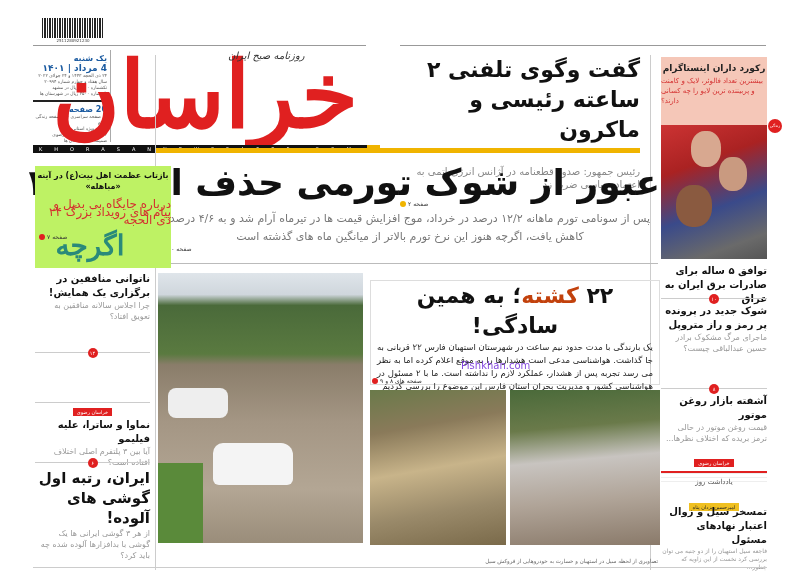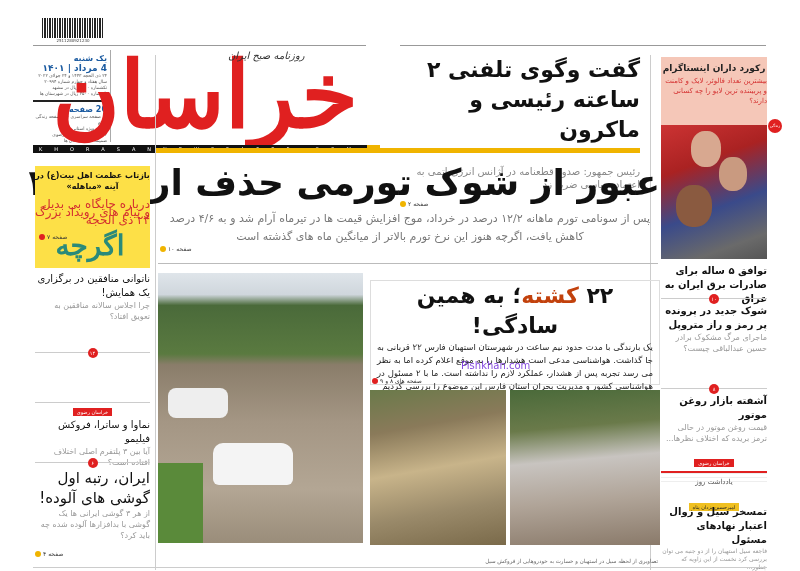--- a/index.html
+++ b/index.html
@@ -27,38 +27,38 @@
 .page-ref .dot{width:6px;height:6px;border-radius:50%;background:#f0b400;display:inline-block}
 .yellow-bar{left:155px;top:148px;width:485px;height:5px;background:#f0b400}
 .vsep-right{left:650px;top:55px;width:1px;height:515px;background:#ccc}
 .vsep-left{left:155px;top:55px;width:1px;height:515px;background:#ccc}
 .main-head{left:160px;top:158px;width:500px;text-align:center;font-size:36px;font-weight:bold;line-height:50px;white-space:nowrap}
 .main-sub{left:160px;top:210px;width:500px;text-align:center;font-size:11px;color:#777;line-height:18px}
 .main-ref{left:160px;top:236px}
 .hr-main{left:158px;top:263px;width:500px;height:1px;background:#bbb}
 .insta{left:661px;top:57px;width:106px;height:202px;background:#f5c7b8;overflow:hidden}
 .insta-title{font-size:9px;font-weight:bold;text-align:center;margin-top:6px;color:#222}
-.insta-sub{font-size:7px;color:#d43030;text-align:right;line-height:10px;margin-top:3px}
+.insta-sub{font-size:7px;color:#d43030;text-align:left;line-height:10px;margin-top:3px}
 .insta-photo{position:absolute;left:0;top:68px;width:106px;height:134px;background:linear-gradient(160deg,#c33 0%,#a22 30%,#3a4a8a 60%,#6a6a6a 85%,#555 100%)}
 .face1{position:absolute;left:30px;top:6px;width:30px;height:36px;border-radius:45%;background:#d8a890}
 .face2{position:absolute;left:58px;top:32px;width:28px;height:34px;border-radius:45%;background:#c99a80}
 .face3{position:absolute;left:15px;top:60px;width:36px;height:42px;border-radius:45%;background:#8a5a40}
 .zendegi{left:768px;top:119px;width:14px;height:14px;border-radius:50%;background:#e02020;color:#fff;font-size:4px;text-align:center;line-height:14px}
 .rcol{left:661px;width:106px;text-align:right}
 .rcol h3{font-size:10px;font-weight:bold;line-height:14px}
 .rcol p{font-size:8px;color:#999;line-height:11px}
 .badge-num{width:10px;height:10px;border-radius:50%;background:#e02020;color:#fff;font-size:5px;line-height:10px;text-align:center;margin:0 auto}
 .hr-thin{height:1px;background:#ccc}
 .tag-red{background:#e02020;color:#fff;font-size:5px;padding:1px 4px;display:inline-block}
 .tag-yellow{background:#f0c020;color:#222;font-size:5px;padding:1px 4px;display:inline-block}
 .lcol{left:35px;width:115px;text-align:right}
-.lcol h3{font-size:10px;font-weight:normal;line-height:14px}
+.lcol h3{font-size:10px;font-weight:bold;line-height:14px}
 .lcol h3.big{font-size:15px;line-height:20px}
 .lcol p{font-size:8px;color:#999;line-height:11px}
-.mobahele{left:35px;top:166px;width:115px;height:102px;background:#fde047}
+.mobahele{left:35px;top:166px;width:136px;height:102px;background:#bef264}
 .mob-title{font-size:8px;font-weight:bold;text-align:center;line-height:11px;margin-top:4px}
 .mob-sub{font-size:12px;color:#d43030;line-height:8px;margin-top:8px}
 .mob-art{position:absolute;left:20px;top:60px;width:70px;height:40px;color:#2a8a7a;font-size:28px;font-family:"DejaVu Serif",serif;font-weight:bold;text-align:center;line-height:40px}
 .photo-flood{left:158px;top:273px;width:205px;height:270px;background:linear-gradient(180deg,#dfe5ea 0%,#cfd6dc 8%,#4a6a3a 12%,#5a7a40 30%,#8a7d6a 34%,#a49684 55%,#b3a694 80%,#9a8d7a 100%);overflow:hidden}
 .car1{position:absolute;left:55px;top:170px;width:80px;height:42px;background:#f4f4f4;border-radius:10px 12px 6px 6px}
 .car2{position:absolute;left:10px;top:115px;width:60px;height:30px;background:#eee;border-radius:8px}
 .grass{position:absolute;left:0;top:190px;width:45px;height:80px;background:#5a8a3a}
 .box-22{left:370px;top:280px;width:290px;height:105px;border:1px solid #ddd}
 .h22{font-size:22px;font-weight:bold;text-align:center;line-height:30px}
 .h22 .red{color:#c2410c}
@@ -175,21 +175,21 @@
   <h3>ناتوانی منافقین در برگزاری یک همایش!</h3>
   <p>چرا اجلاس سالانه منافقین به تعویق افتاد؟</p>
 </div>
 <div class="abs lcol" style="top:352px">
   <div class="hr-thin"></div>
   <div class="badge-num" style="margin-top:-5px">۱۴</div>
 </div>
 <div class="abs lcol" style="top:402px">
   <div class="hr-thin"></div>
   <div style="text-align:center;margin-top:-4px"><span class="tag-red">خراسان رضوی</span></div>
-  <h3>نماوا و ساترا، فروکش فیلیمو</h3>
+  <h3>نماوا و ساترا، علیه فیلیمو</h3>
   <p>آیا بین ۳ پلتفرم اصلی اختلاف افتاده است؟</p>
 </div>
 <div class="abs lcol" style="top:462px">
   <div class="hr-thin"></div>
   <div class="badge-num" style="margin-top:-5px">۶</div>
   <h3 class="big">ایران، رتبه اول گوشی های آلوده!</h3>
   <p>از هر ۳ گوشی ایرانی ها یک گوشی با بدافزارها آلوده شده چه باید کرد؟</p>
   <div style="text-align:left"><span class="page-ref">
         <span>صفحه ۴</span>
         <span class="dot"></span>

